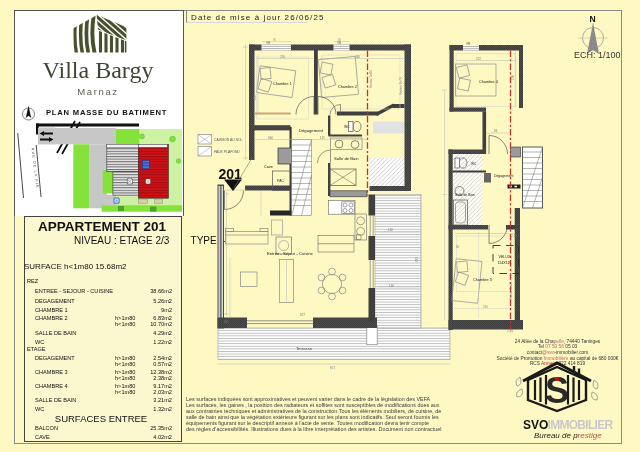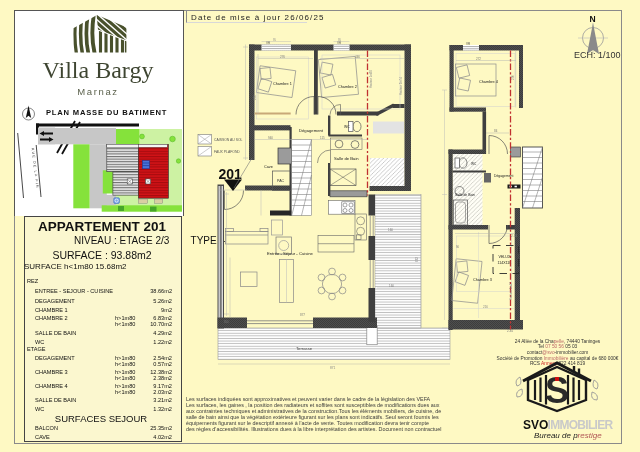--- a/index.html
+++ b/index.html
@@ -147,21 +147,20 @@
   <rect x="113.8" y="197.8" width="5.6" height="5.6" rx="1" fill="#7ea7e8" stroke="#2255bb" stroke-width="0.5"></rect>
   <circle cx="116.6" cy="200.6" r="1.6" fill="none" stroke="#fff" stroke-width="0.7"></circle>
 </svg>
 
 <div class="abs" style="left:24px;top:216px;width:156px;height:224px;background:#fbf7cf;border:1px solid #444;"></div>
 
 <div class="abs" style="left:24px;top:219px;width:156px;text-align:center;font-size:13.5px;font-weight:bold;color:#111;">APPARTEMENT 201</div>
 
 <div class="abs" style="left:27px;top:235px;width:151px;font-size:10px;color:#111;padding-left:47px;">NIVEAU : ETAGE 2/3<span style="float:right">TYPE 4</span></div>
 
-<div class="abs" style="left:24px;top:249px;width:156px;text-align:center;font-size:10.5px;color:#111;">SURFACE : 93.88m2</div>
 
 <div class="abs" style="left:24px;top:262px;width:156px;text-align:left;font-size:8px;color:#111;">SURFACE h&lt;1m80 15.68m2</div>
 
 <div class="abs" style="left:27px;top:278px;width:148px;font-size:5.6px;color:#111;">
   <div style="position:absolute;left:0;top:0;">REZ</div>
   <div style="position:absolute;left:8px;top:10px;">ENTREE - SEJOUR - CUISINE</div>
       <div style="position:absolute;right:3px;top:10px;">38.66m2</div>
   <div style="position:absolute;left:8px;top:20px;">DEGAGEMENT</div>
       <div style="position:absolute;right:3px;top:20px;">5.26m2</div>
   <div style="position:absolute;left:8px;top:29px;">CHAMBRE 1</div>
@@ -188,21 +187,21 @@
       <div style="position:absolute;right:3px;top:97px;">2.38m2</div>
   <div style="position:absolute;left:8px;top:105px;">CHAMBRE 4</div>
   <div style="position:absolute;left:88px;top:105px;">h&gt;1m80</div>
       <div style="position:absolute;right:3px;top:105px;">9.17m2</div>
   <div style="position:absolute;left:88px;top:111px;">h&lt;1m80</div>
       <div style="position:absolute;right:3px;top:111px;">2.03m2</div>
   <div style="position:absolute;left:8px;top:119px;">SALLE DE BAIN</div>
       <div style="position:absolute;right:3px;top:119px;">3.21m2</div>
   <div style="position:absolute;left:8px;top:128px;">WC</div>
       <div style="position:absolute;right:3px;top:128px;">1.32m2</div>
-  <div style="position:absolute;left:0px;top:135px;width:148px;text-align:center;font-size:9.5px;">SURFACES  SEJOUR</div>
+  <div style="position:absolute;left:0px;top:135px;width:148px;text-align:center;font-size:9.5px;">SURFACES  ENTREE</div>
   <div style="position:absolute;left:8px;top:147px;">BALCON</div>
       <div style="position:absolute;right:3px;top:147px;">25.35m2</div>
   <div style="position:absolute;left:8px;top:156px;">CAVE</div>
       <div style="position:absolute;right:3px;top:156px;">4.02m2</div>
 </div>
 
 <div class="abs" style="left:186px;top:397px;width:330px;font-size:5.4px;line-height:5.9px;color:#3c3c3c;white-space:nowrap;">
 Les surfaces indiquées sont approximatives et peuvent varier dans le cadre de la législation des VEFA<br>
 Les surfaces, les gaines , la position des radiateurs et soffites sont susceptibles de modifications dues aux<br>
 aux contraintes techniques et administratives de la construction.Tous les éléments mobiliers, de cuisine, de<br>

